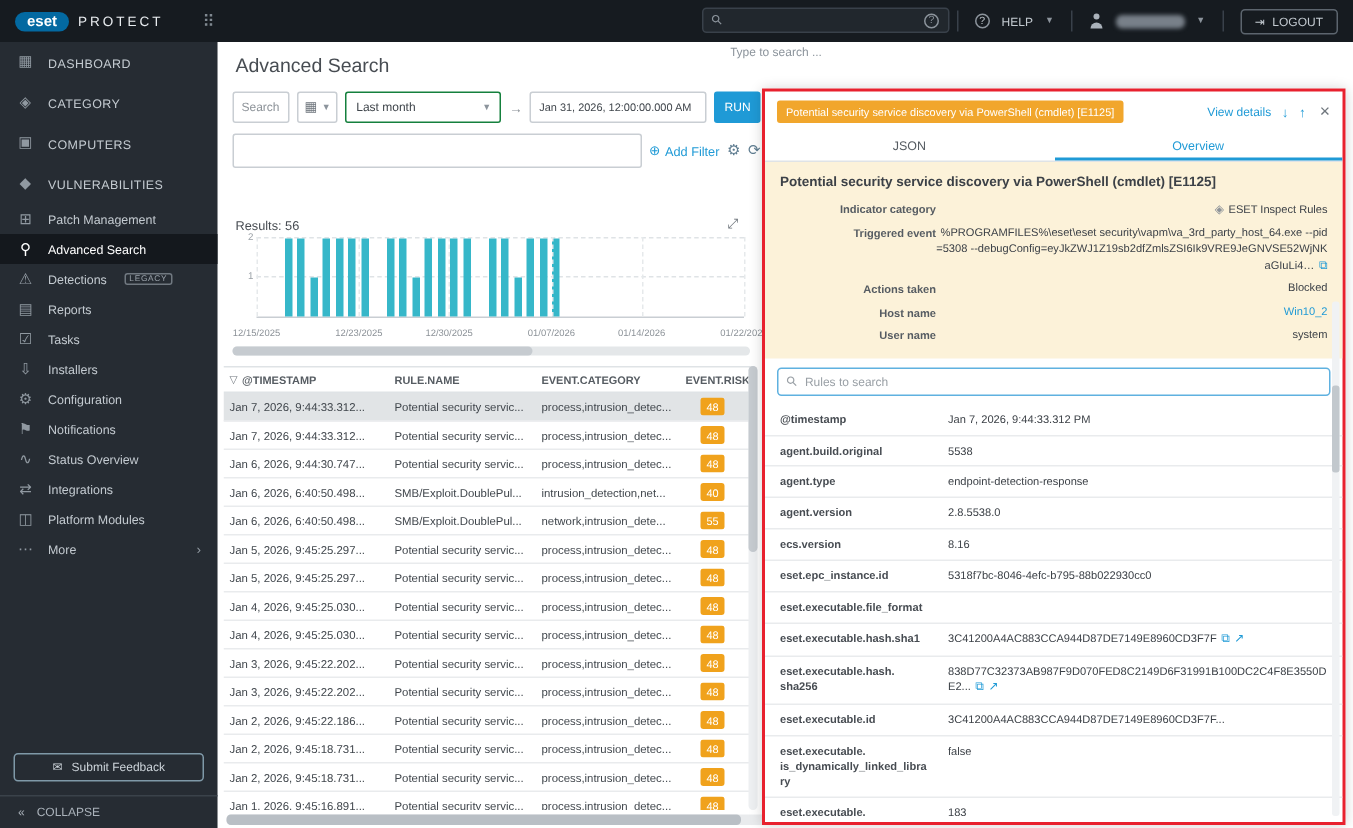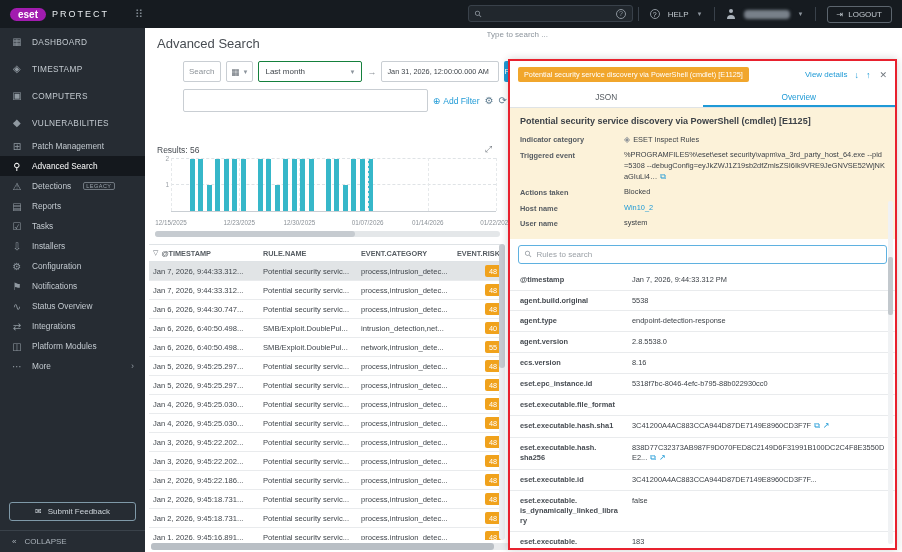--- a/index.html
+++ b/index.html
@@ -4,21 +4,21 @@
 <style>
   * { box-sizing:border-box; margin:0; padding:0; }
   html,body { width:902px; height:552px; }
   body { position:relative; overflow:hidden; background:#e9ebec;
          font-family:"Liberation Sans","DejaVu Sans",sans-serif; }
 
   
   .topbar { position:absolute; top:0; left:0; right:0; height:28px; background:#161b20;
             display:flex; align-items:center; padding:0 10px; gap:10px; z-index:20; color:#c3cad0; }
   .logo { display:flex; align-items:center; gap:6px; }
-  .logo-pill { background:#a21caf; color:#fff; font-weight:bold; font-size:10px;
+  .logo-pill { background:#0369a1; color:#fff; font-weight:bold; font-size:10px;
                padding:1px 8px; border-radius:9px; }
   .brand-suffix { color:#e8ecef; font-size:9px; letter-spacing:2px; }
   .appgrid { color:#7f8890; font-size:11px; margin-left:16px; }
   .global-search { position:absolute; left:468px; top:5px; width:165px; height:17px;
                    background:#21272d; border:1px solid #39414a; border-radius:3px;
                    display:flex; align-items:center; gap:5px; padding:0 6px;
                    color:#8c949c; font-size:8px; }
   .global-search .ph { flex:1; white-space:nowrap; overflow:hidden;margin-top:41px; }
   .qmark { width:10px; height:10px; border:1px solid #8c949c; border-radius:50%; font-size:7px;
            display:flex; align-items:center; justify-content:center; flex:none; }
@@ -51,21 +51,21 @@
                   border:1px solid #7f99a8; border-radius:3px; color:#cdd4da;
                   display:flex; align-items:center; justify-content:center; gap:6px; font-size:8px; }
   .collapse-bar { position:absolute; left:0; right:0; bottom:0; height:22px;
                   border-top:1px solid #3a424a; display:flex; align-items:center; gap:8px;
                   padding:0 12px; color:#aab2ba; font-size:8px; }
 
   
   .main { position:absolute; left:145px; top:28px; right:0; bottom:0; background:#fff; }
   .page-title { position:absolute; left:12px; top:8px; font-size:13px; color:#474c52; }
   .controls { position:absolute; left:10px; top:33px; width:352px; }
-  .row1,.row2 { display:flex; align-items:center; gap:5px;margin-left:28px; }
+  .row1,.row2 { display:flex; align-items:center; gap:5px; }
   .row2 { margin-top:7px; }
   .input { border:1px solid #c9ced3; border-radius:2px; background:#fff; height:21px;
            display:flex; align-items:center; padding:0 5px; font-size:8px; color:#8c9298; }
   .input.small { width:38px; flex:none; }
   .cal-btn { border:1px solid #c9ced3; border-radius:2px; height:21px; display:flex;
              align-items:center; gap:3px; padding:0 4px; color:#6f767d; font-size:9px; background:#fff; }
   .select { border:1px solid #15803d; border-radius:2px; height:21px; flex:0 0 104px;
             display:flex; align-items:center; padding:0 6px; font-size:8px; color:#40464c; background:#fff; }
   .select .chev { margin-left:auto; }
   .arrow { color:#8c9298; font-size:9px; }
@@ -104,21 +104,21 @@
            border-bottom:1px solid #dfe3e6; font-size:7.3px; font-weight:bold; color:#565c62; }
   .th { display:flex; align-items:center; gap:3px; padding:0 4px; overflow:hidden; white-space:nowrap; }
   .col0 { width:110px; flex:none; } .col1 { width:98px; flex:none; }
   .col2 { width:96px; flex:none; }  .col3 { width:58px; flex:none; }
   .sort { color:#6f767d; font-size:7px; }
   .tr { display:flex; height:19px; align-items:center; border-bottom:1px solid #e9ebed;
         font-size:7.6px; color:#40464c; }
   .tr.selected { background:#e1e4e6; }
   .td { padding:0 4px; white-space:nowrap; overflow:hidden; }
   .score-badge { display:inline-block; background:#f0a21c; color:#fff; font-size:7.3px;
-                 border-radius:2px; padding:1.5px 4px; min-width:10px; text-align:left; margin-left:28px; }
+                 border-radius:2px; padding:1.5px 4px; min-width:10px; text-align:left; margin-left:10px; }
   .table-vscroll { position:absolute; left:354px; top:216px; bottom:12px; width:6px;
                    background:#eef0f2; border-radius:3px; }
   .table-vscroll .thumb { position:absolute; top:0; width:6px; height:42%; background:#c6cbd0; border-radius:3px; }
   .main-hscroll { position:absolute; left:6px; right:6px; bottom:2px; height:7px;
                   background:#e9ebed; border-radius:3px; }
   .main-hscroll .thumb { position:absolute; left:0; top:0; bottom:0; width:46%;
                          background:#b9bfc5; border-radius:3px; }
 
   
   .panel { position:absolute; left:508px; top:59px; width:389px; height:491px; background:#fff;
@@ -127,21 +127,21 @@
   .rule-badge { background:#f1a62c; color:#fff; font-size:7.3px; padding:3px 6px; border-radius:2px;
                 max-width:242px; white-space:nowrap; overflow:hidden; text-overflow:ellipsis; flex:none; }
   .view-details { color:#1f9ad6; font-size:8px; margin-left:auto; white-space:nowrap; }
   .nav-icon { color:#1f9ad6; font-size:9px; }
   .close-icon { color:#6f767d; font-size:9px; margin-left:2px; }
   .tabs { display:flex; border-bottom:1px solid #dfe3e6; height:21px; }
   .tab { flex:1; display:flex; align-items:center; justify-content:center; font-size:8.3px; color:#565c62; }
   .tab.active { color:#1f9ad6; box-shadow:inset 0 -2px 0 #1f9ad6; }
   .summary { background:#fcf2d9; padding:8px 10px 5px; }
   .summary-title { font-size:9px; font-weight:bold; color:#3c4147; margin-bottom:8px; }
-  .sfield { display:flex; margin-bottom:5px; }
+  .sfield { display:flex; margin-bottom:5px;text-align:right; }
   .slab { width:104px; flex:none; font-size:7.4px; font-weight:bold; color:#565c62; padding-top:1px; }
   .sval { flex:1; font-size:7.4px; color:#3c4147; word-break:break-all; line-height:1.4; }
   .sval.link { color:#1f9ad6; }
   .fico { color:#8c9298; font-size:8px; margin-right:3px; }
   .cico { color:#1f9ad6; font-size:8px; margin-left:3px; }
   .panel-search { margin:6px 8px; height:19px; border:1px solid #5fb1e0; border-radius:3px;
                   display:flex; align-items:center; gap:5px; padding:0 6px; color:#9aa0a6; font-size:8px; }
   .kv-row { display:flex; padding:5px 10px; border-bottom:1px solid #e9ebed; }
   .kv-key { width:112px; flex:none; font-size:7.4px; font-weight:bold; color:#474c52;
             overflow-wrap:anywhere; padding-right:14px; line-height:1.35; }
@@ -192,21 +192,21 @@
 </div>
 
 <div class="sidebar">
   <div id="side-items">
       <div class="side-item big">
         <span class="sicon">▦</span>
         <span class="slabel">DASHBOARD</span>
       </div>
       <div class="side-item big">
         <span class="sicon">◈</span>
-        <span class="slabel">TIMESTAMP</span>
+        <span class="slabel">CATEGORY</span>
       </div>
       <div class="side-item big">
         <span class="sicon">▣</span>
         <span class="slabel">COMPUTERS</span>
       </div>
       <div class="side-item big">
         <span class="sicon">◆</span>
         <span class="slabel">VULNERABILITIES</span>
       </div>
       <div class="side-item">

